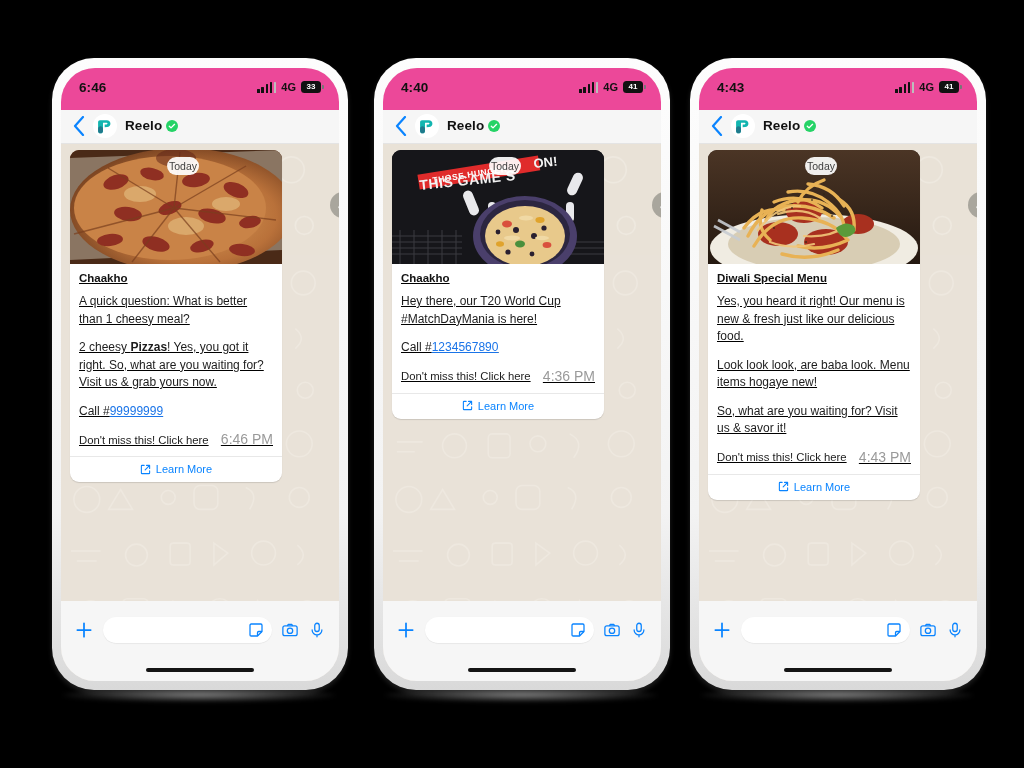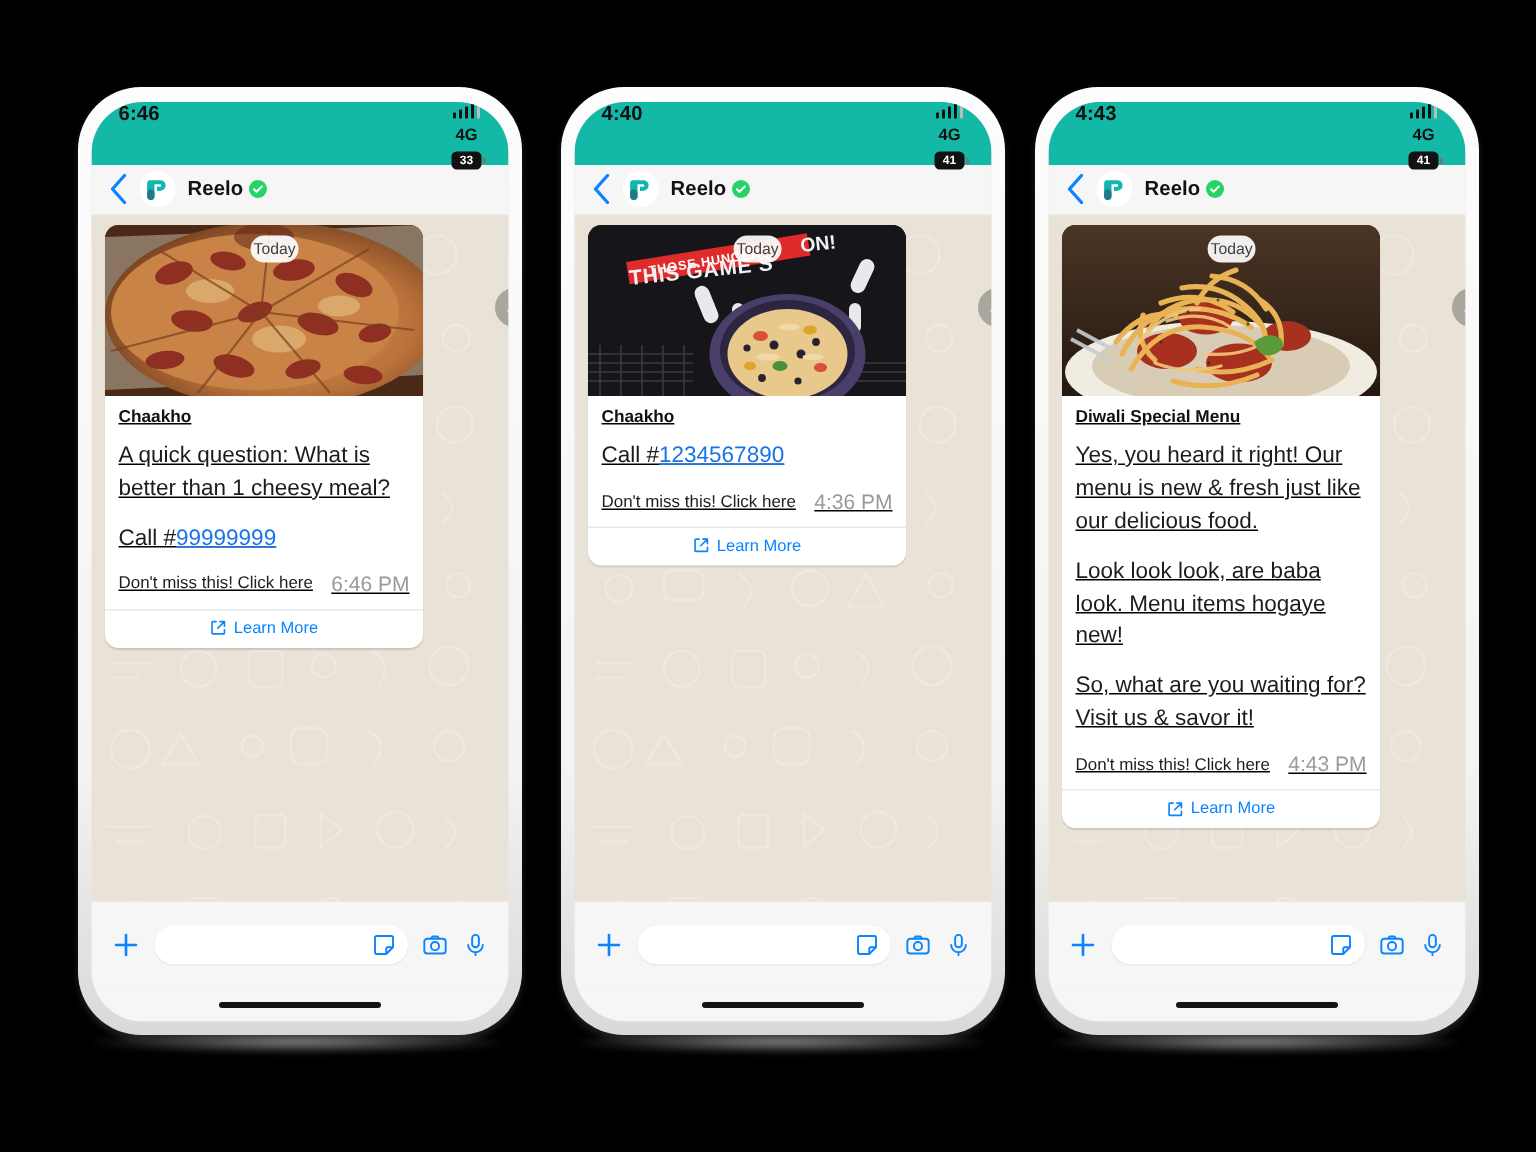--- a/index.html
+++ b/index.html
@@ -48,28 +48,28 @@
     overflow: hidden;
     background: #ece5dd;
     display: flex;
     flex-direction: column;
   }
 
   
   .statusbar {
     flex: 0 0 auto;
     height: 42px;
-    background: #14b8a6;
+    background: #ec4899;
     display: flex;
-    align-items: flex-start;
+    align-items: center;
     justify-content: space-between;
     padding: 0 18px 4px 18px;
   }
   .status-time { font-size: 13.5px; font-weight: 700; color: #111; letter-spacing: .1px; }
-  .status-right { display: flex; align-items: center; gap: 5px; flex-direction: column; }
+  .status-right { display: flex; align-items: center; gap: 5px; }
   .bars { display: flex; align-items: flex-end; gap: 1.5px; height: 11px; }
   .bars i { display: block; width: 2.6px; background: #111; border-radius: .6px; }
   .bars i:nth-child(1){height:4px}
   .bars i:nth-child(2){height:6px}
   .bars i:nth-child(3){height:8.5px}
   .bars i:nth-child(4){height:11px}
   .bars i:nth-child(5){height:11px; background:#bdbdbd}
   .net { font-size: 11px; font-weight: 600; color: #111; }
   .battery {
     position: relative;
@@ -142,21 +142,21 @@
     background: rgba(255,255,255,.92);
     color: #3f3f3f;
     font-size: 10.5px;
     padding: 3px 2px;
     border-radius: 10px;
     font-weight: 400;
     white-space: nowrap;
   }
   .bubble-body { padding: 8px 9px 4px 9px; text-decoration: underline; }
   .msg-title { font-size: 11.5px; font-weight: 700; color: #111; margin-bottom: 9px; }
-  .msg-p { font-size: 15px; line-height: 1.46; color: #1c1c1c; margin-bottom: 11px; }
+  .msg-p { font-size: 12px; line-height: 1.46; color: #1c1c1c; margin-bottom: 11px; }
   .msg-p:last-child { margin-bottom: 0; }
   .msg-p b { font-weight: 700; }
   .phone-link { color: #1a74e8; text-decoration: underline; }
   .lastline {
     display: flex; align-items: flex-end; justify-content: space-between;
     gap: 6px; margin-top: 2px; padding-bottom: 4px;
   }
   .lastline .txt { font-size: 11.3px; color: #1c1c1c; line-height: 1.45; }
   .stamp { font-size: 14px; color: #9a9a9a; white-space: nowrap; padding-bottom: 1px; }
   .learnmore {
@@ -354,20 +354,21 @@
                     <path d="M104 58 L62 112"></path>
                     <path d="M104 58 L4 84"></path>
                 </g>
                 <ellipse cx="106" cy="8" rx="20" ry="9" fill="#5b1f16" opacity=".5"></ellipse>
               </svg>
               <span class="todaypill">Today</span>
             </div>
             <div class="bubble-body">
               <div class="msg-title">Chaakho</div>
               <p class="msg-p">A quick question: What is better than 1 cheesy meal?</p>
+              <p class="msg-p"><span>2 cheesy </span><b>Pizzas</b><span>! Yes, you got it right. So, what are you waiting for? Visit us &amp; grab yours now.</span></p>
               <p class="msg-p"><span>Call #</span><a class="phone-link" href="#">99999999</a></p>
               <div class="lastline">
                 <span class="txt">Don't miss this! Click here</span>
                 <span class="stamp">6:46 PM</span>
               </div>
             </div>
             <div class="learnmore">
               <svg width="11" height="11" viewBox="0 0 16 16">
                   <path d="M6 2H3a1 1 0 0 0-1 1v10a1 1 0 0 0 1 1h10a1 1 0 0 0 1-1v-3" stroke="#0a84ff" stroke-width="1.6" fill="none" stroke-linecap="round"></path>
                   <path d="M9.5 2H14v4.5M14 2L7.5 8.5" stroke="#0a84ff" stroke-width="1.6" fill="none" stroke-linecap="round" stroke-linejoin="round"></path>
@@ -554,20 +555,21 @@
                     <circle cx="106" cy="82" r="2.4" fill="#2a2030"></circle>
                   <ellipse cx="134" cy="68" rx="7" ry="2.4" fill="#f0d9a5"></ellipse>
                   <ellipse cx="120" cy="88" rx="8" ry="2.4" fill="#f0d9a5"></ellipse>
                   <ellipse cx="150" cy="88" rx="7" ry="2.2" fill="#f0d9a5"></ellipse>
                 </g>
               </svg>
               <span class="todaypill">Today</span>
             </div>
             <div class="bubble-body">
               <div class="msg-title">Chaakho</div>
+              <p class="msg-p">Hey there, our T20 World Cup #MatchDayMania is here!</p>
               <p class="msg-p"><span>Call #</span><a class="phone-link" href="#">1234567890</a></p>
               <div class="lastline">
                 <span class="txt">Don't miss this! Click here</span>
                 <span class="stamp">4:36 PM</span>
               </div>
             </div>
             <div class="learnmore">
               <svg width="11" height="11" viewBox="0 0 16 16">
                   <path d="M6 2H3a1 1 0 0 0-1 1v10a1 1 0 0 0 1 1h10a1 1 0 0 0 1-1v-3" stroke="#0a84ff" stroke-width="1.6" fill="none" stroke-linecap="round"></path>
                   <path d="M9.5 2H14v4.5M14 2L7.5 8.5" stroke="#0a84ff" stroke-width="1.6" fill="none" stroke-linecap="round" stroke-linejoin="round"></path>

